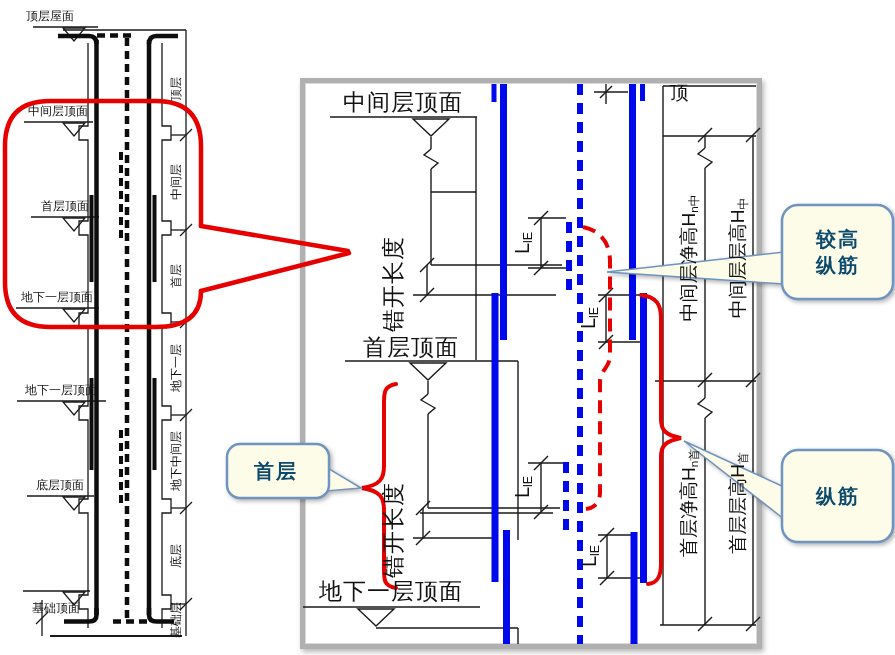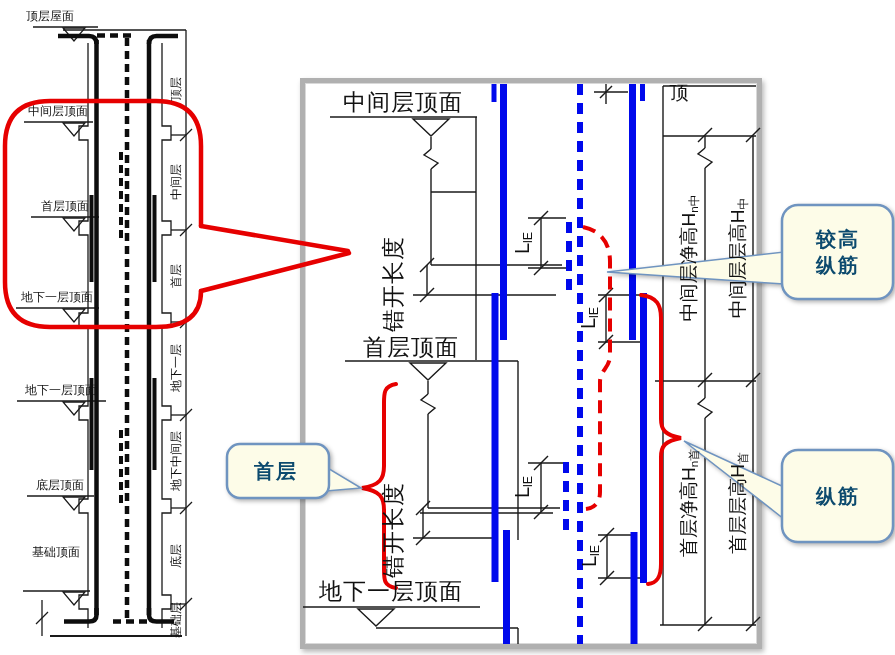--- a/index.html
+++ b/index.html
@@ -217,21 +217,21 @@
       <rect x="227" y="444" width="102" height="54" rx="13" stroke-width="2.5"></rect>
     </g>
   </svg>
 
   <div class="t small" style="left:50px;top:16px">顶层屋面</div>
   <div class="t small" style="left:58px;top:111px">中间层顶面</div>
   <div class="t small" style="left:65px;top:206px">首层顶面</div>
   <div class="t small" style="left:57px;top:297px">地下一层顶面</div>
   <div class="t small" style="left:61px;top:390px">地下一层顶面</div>
   <div class="t small" style="left:60px;top:485px">底层顶面</div>
-  <div class="t small" style="left:56px;top:552px">基础顶面</div>
+  <div class="t small" style="left:56px;top:608px">基础顶面</div>
 
   <div class="t small rot" style="left:176px;top:89px">顶层</div>
   <div class="t small rot" style="left:176px;top:182px">中间层</div>
   <div class="t small rot" style="left:176px;top:276px">首层</div>
   <div class="t small rot" style="left:176px;top:368px">地下一层</div>
   <div class="t small rot" style="left:176px;top:461px">地下中间层</div>
   <div class="t small rot" style="left:176px;top:556px">底层</div>
   <div class="t small rot" style="left:176px;top:620px">基础层</div>
 
   <div class="t big" style="left:403px;top:102px">中间层顶面</div>

